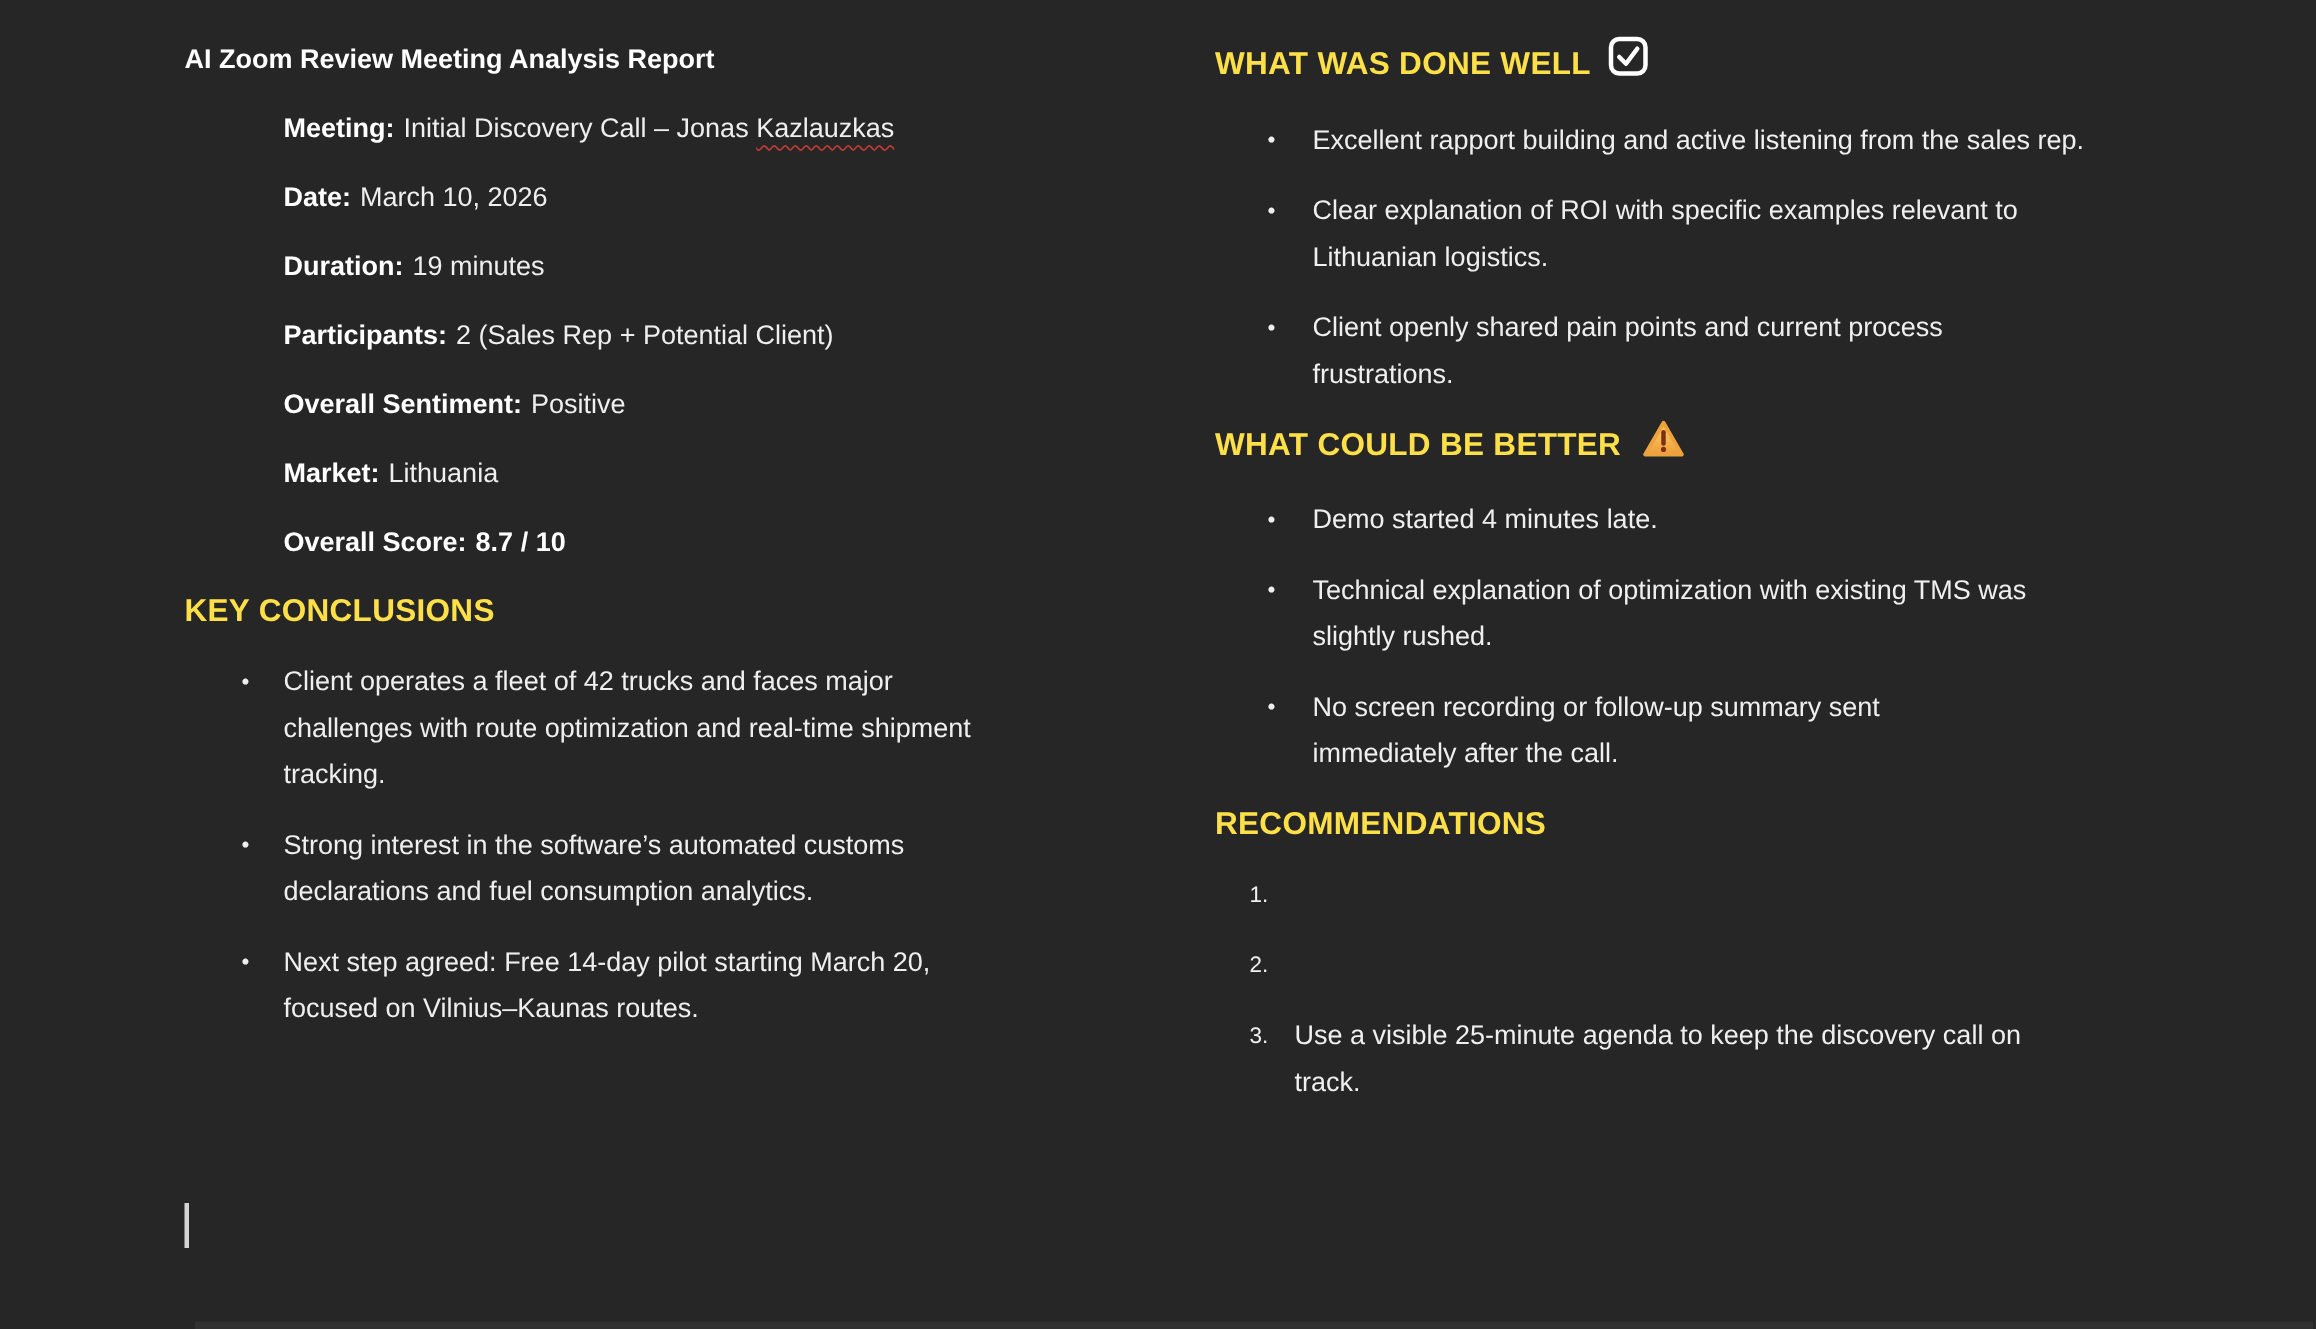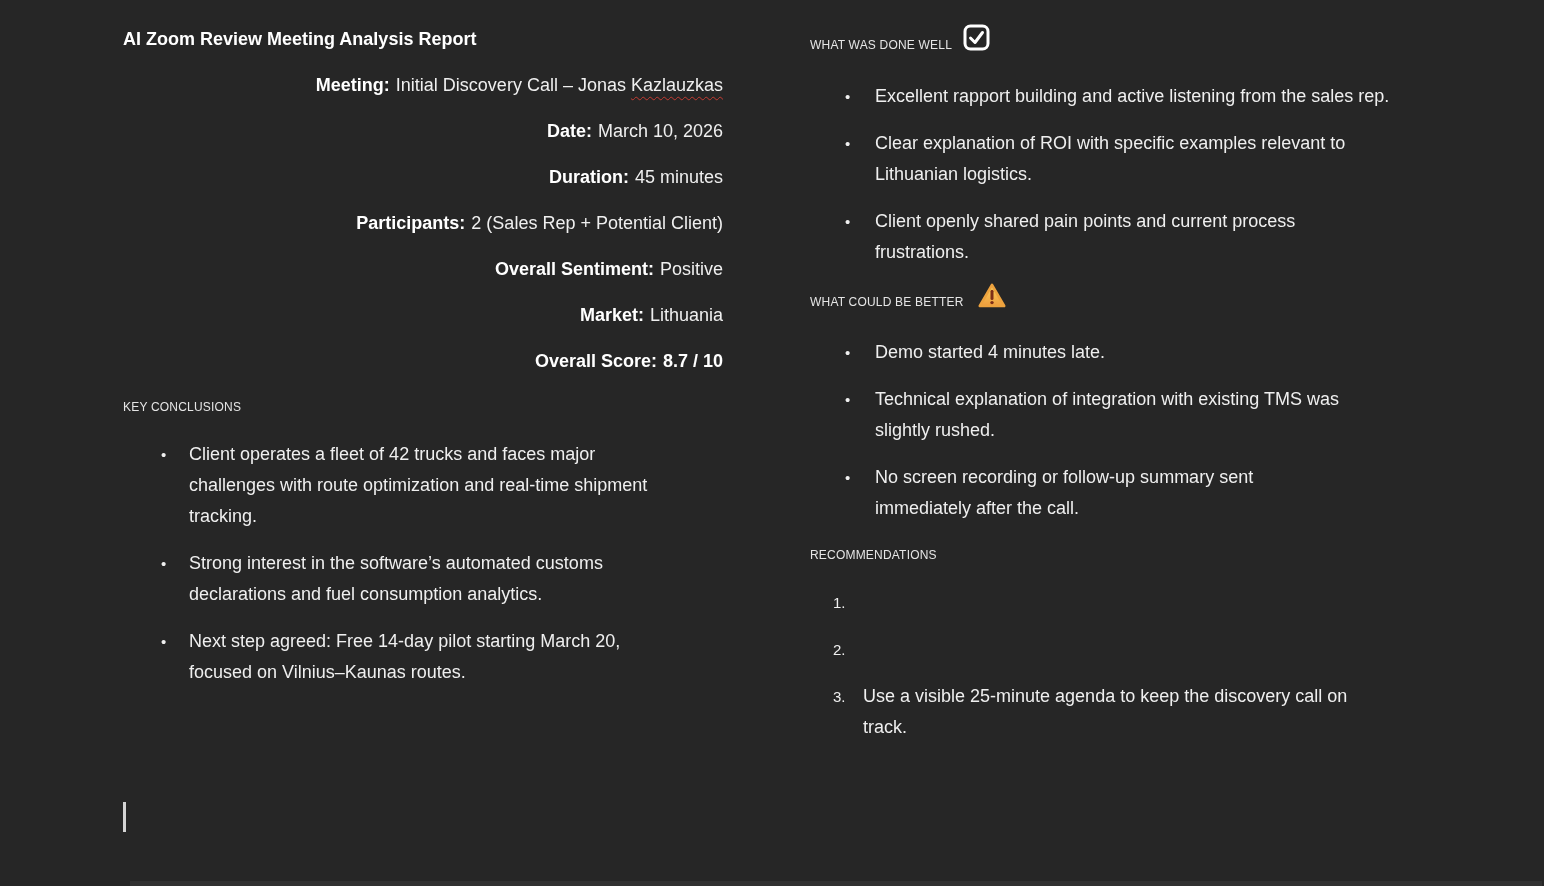--- a/index.html
+++ b/index.html
@@ -9,23 +9,23 @@
     font-size: 18px; line-height: 31px; color: #efefef;
     -webkit-font-smoothing: antialiased;
   }
   .page { position: relative; width: 1542px; height: 886px; background: #262626; }
 
   .col { position: absolute; }
   .col-left  { left: 123px; top: 24px;  width: 600px; }
   .col-right { left: 810px; top: 26px;  width: 620px; }
 
   .doc-title { font-size: 18px; font-weight: 700; color: #ffffff; margin: 0 0 15px 0; line-height: 31px; }
-  .section-heading { font-size: 12px; font-weight: 400; color: #e5e5e5; margin: 0 0 16px 0; line-height: 31px; letter-spacing: 0.2px; }
+  .section-heading { font-size: 21px; font-weight: 700; color: #fde047; margin: 0 0 16px 0; line-height: 31px; letter-spacing: 0.2px; }
 
-  .meta-row { margin: 0 0 15px 66px; white-space: nowrap; text-align: right; }
+  .meta-row { margin: 0 0 15px 66px; white-space: nowrap; }
   .meta-label { font-weight: 700; color: #ffffff; margin-right: 6px; }
   .meta-value { color: #efefef; }
   .meta-value-bold { font-weight: 700; color: #ffffff; }
   .misspelled {
     margin-left: 5px;
     text-decoration: underline;
     text-decoration-style: wavy;
     text-decoration-color: #c43b32;
     text-decoration-thickness: 1px;
     text-underline-offset: 5px;
@@ -63,21 +63,21 @@
   <div class="col col-left">
     <h1 class="doc-title">AI Zoom Review Meeting Analysis Report</h1>
 
     <div class="meta-row">
       <span class="meta-label">Meeting:</span><span class="meta-value">Initial Discovery Call – Jonas</span><span class="meta-value misspelled">Kazlauzkas</span>
     </div>
     <div class="meta-row">
       <span class="meta-label">Date:</span><span class="meta-value">March 10, 2026</span>
     </div>
     <div class="meta-row">
-      <span class="meta-label">Duration:</span><span class="meta-value">45 minutes</span>
+      <span class="meta-label">Duration:</span><span class="meta-value">19 minutes</span>
     </div>
     <div class="meta-row">
       <span class="meta-label">Participants:</span><span class="meta-value">2 (Sales Rep + Potential Client)</span>
     </div>
     <div class="meta-row">
       <span class="meta-label">Overall Sentiment:</span><span class="meta-value">Positive</span>
     </div>
     <div class="meta-row">
       <span class="meta-label">Market:</span><span class="meta-value">Lithuania</span>
     </div>
@@ -132,21 +132,21 @@
             <path d="M14 8.2 L14 15.6" stroke="#7d2e17" stroke-width="3" stroke-linecap="round"></path>
             <circle cx="14" cy="19.6" r="1.7" fill="#7d2e17"></circle>
           </svg></span></h2>
 
     <div class="li">
       <span class="marker">•</span>
       <span class="li-text">Demo started 4 minutes late.</span>
     </div>
     <div class="li">
       <span class="marker">•</span>
-      <span class="li-text">Technical explanation of integration with existing TMS was slightly rushed.</span>
+      <span class="li-text">Technical explanation of optimization with existing TMS was slightly rushed.</span>
     </div>
     <div class="li">
       <span class="marker">•</span>
       <span class="li-text narrow">No screen recording or follow-up summary sent immediately after the call.</span>
     </div>
 
     <h2 class="section-heading">RECOMMENDATIONS</h2>
 
     <div class="li li-num">
       <span class="marker">1.</span>

